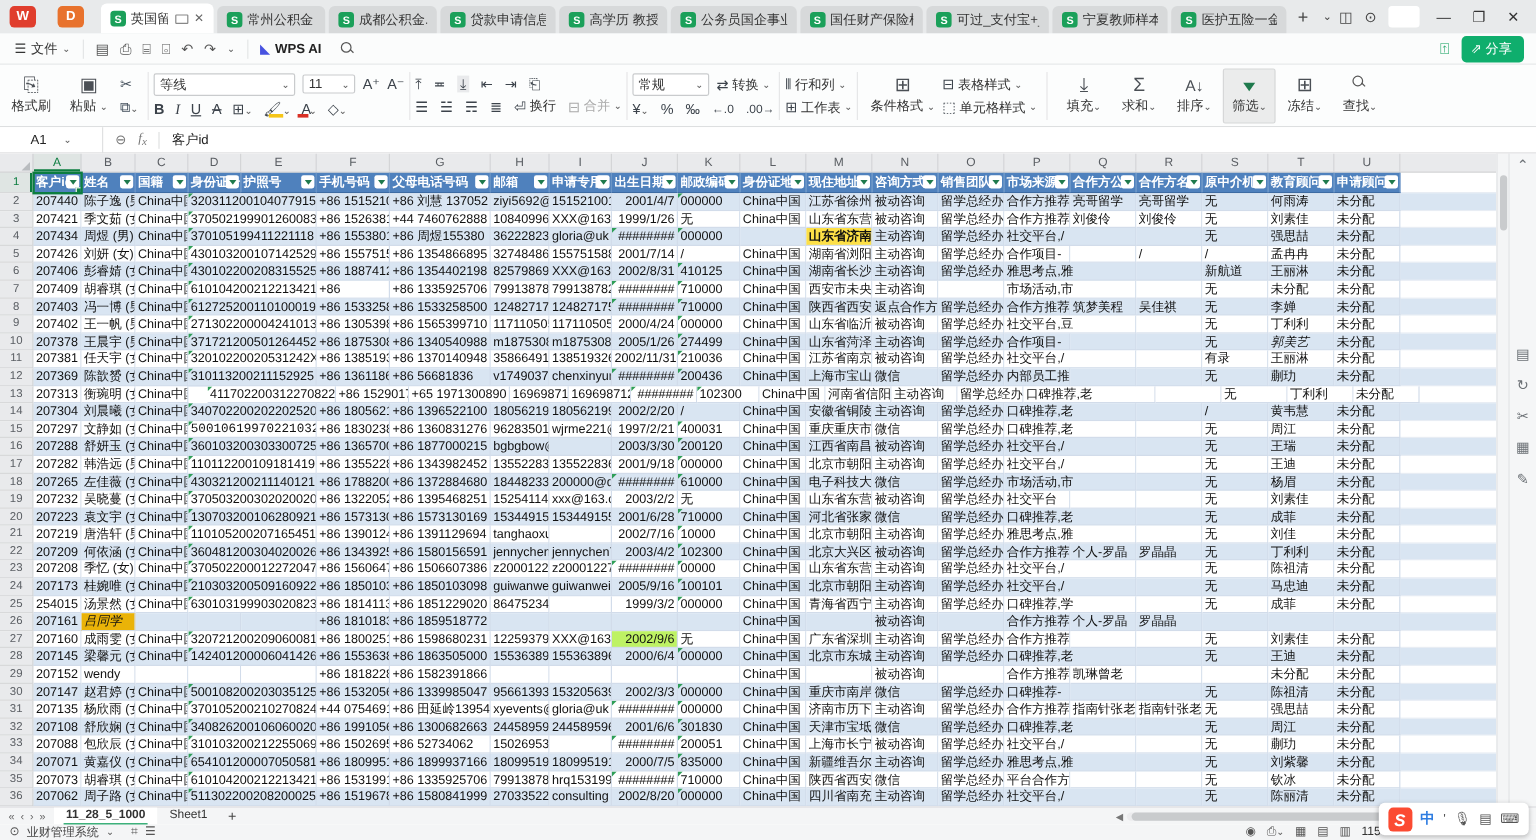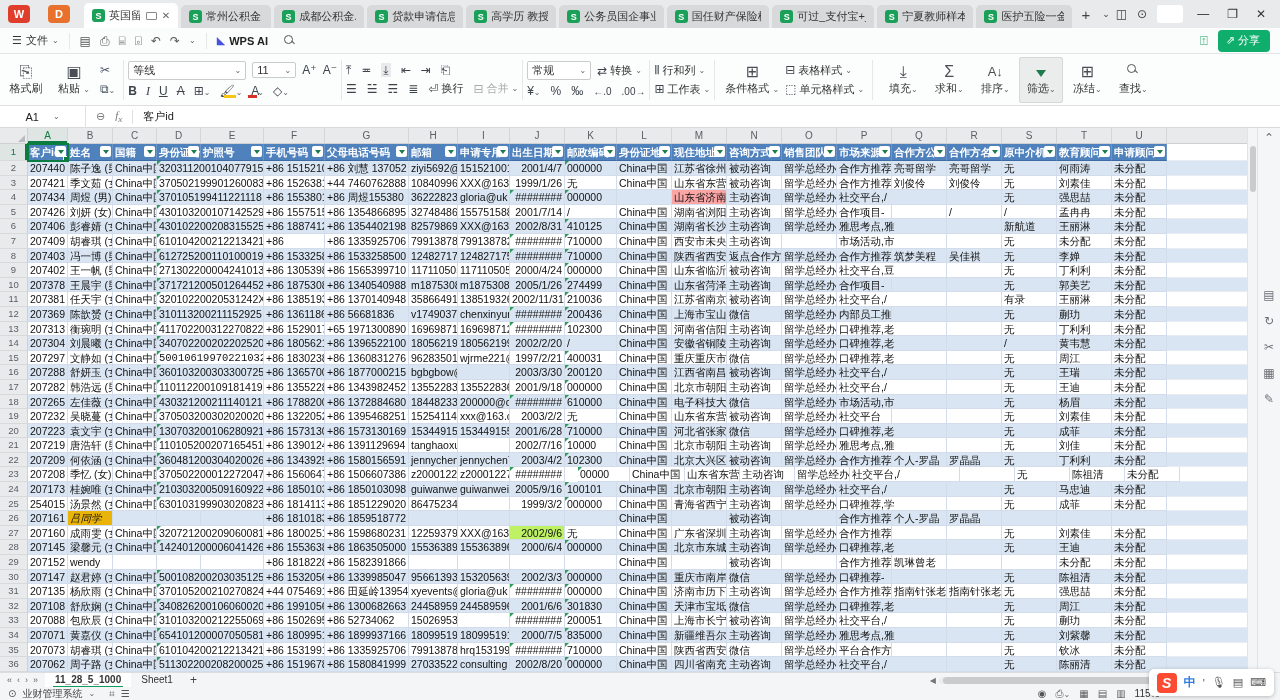--- a/index.html
+++ b/index.html
@@ -479,21 +479,21 @@
           <div class="cell" style="width: 45px; background: rgb(217, 229, 242);">周煜 (男)</div>
           <div class="cell" style="width: 44px; background: rgb(217, 229, 242);">China中国</div>
           <div class="cell" style="width: 107px; background: rgb(217, 229, 242);">370105199411221118<span class="tri"></span></div>
           <div class="cell" style="width: 61px; background: rgb(217, 229, 242);">+86 15538019</div>
           <div class="cell" style="width: 84px; background: rgb(217, 229, 242);">+86 周煜155380</div>
           <div class="cell" style="width: 49px; background: rgb(217, 229, 242);">362228235</div>
           <div class="cell" style="width: 52px; background: rgb(217, 229, 242);">gloria@uk</div>
           <div class="cell r" style="width: 55px; background: rgb(217, 229, 242);">########<span class="tri"></span></div>
           <div class="cell" style="width: 52px; background: rgb(217, 229, 242);">000000<span class="tri"></span></div>
           <div class="cell" style="width: 55px; background: rgb(217, 229, 242);"></div>
-          <div class="cell" style="width: 55px; background: #fca5a5;">山东省济南</div>
+          <div class="cell" style="width: 55px; background: #fde047; font-weight: bold;">山东省济南</div>
           <div class="cell" style="width: 55px; background: rgb(217, 229, 242);">主动咨询</div>
           <div class="cell" style="width: 55px; background: rgb(217, 229, 242);">留学总经办</div>
           <div class="cell" style="width: 110px; background: rgb(217, 229, 242);">社交平台,/</div>
           <div class="cell" style="width: 55px; background: rgb(217, 229, 242);"></div>
           <div class="cell" style="width: 55px; background: rgb(217, 229, 242);">无</div>
           <div class="cell" style="width: 55px; background: rgb(217, 229, 242);">强思喆</div>
           <div class="cell" style="width: 55px; background: rgb(217, 229, 242);">未分配</div>
           <div class="fillr" style="width: 80px; background: rgb(217, 229, 242);"></div>
         </div>
         <div class="gr">
@@ -626,21 +626,21 @@
           <div class="cell r" style="width: 55px; background: rgb(217, 229, 242);">2005/1/26</div>
           <div class="cell" style="width: 52px; background: rgb(217, 229, 242);">274499<span class="tri"></span></div>
           <div class="cell" style="width: 55px; background: rgb(217, 229, 242);">China中国</div>
           <div class="cell" style="width: 55px; background: rgb(217, 229, 242);">山东省菏泽</div>
           <div class="cell" style="width: 55px; background: rgb(217, 229, 242);">主动咨询</div>
           <div class="cell" style="width: 55px; background: rgb(217, 229, 242);">留学总经办</div>
           <div class="cell" style="width: 55px; background: rgb(217, 229, 242);">合作项目-</div>
           <div class="cell" style="width: 55px; background: rgb(217, 229, 242);"></div>
           <div class="cell" style="width: 55px; background: rgb(217, 229, 242);"></div>
           <div class="cell" style="width: 55px; background: rgb(217, 229, 242);">无</div>
-          <div class="cell" style="width: 55px; background: rgb(217, 229, 242);">郭美艺</div>
+          <div class="cell" style="width: 55px; background: rgb(217, 229, 242); font-style: italic;">郭美艺</div>
           <div class="cell" style="width: 55px; background: rgb(217, 229, 242);">未分配</div>
           <div class="fillr" style="width: 80px; background: rgb(217, 229, 242);"></div>
         </div>
         <div class="gr">
           <div class="gutter">11</div>
           <div class="cell r" style="width: 40px; background: rgb(255, 255, 255);">207381</div>
           <div class="cell" style="width: 45px; background: rgb(255, 255, 255);">任天宇 (女</div>
           <div class="cell" style="width: 44px; background: rgb(255, 255, 255);">China中国</div>
           <div class="cell" style="width: 107px; background: rgb(255, 255, 255);">32010220020531242X<span class="tri"></span></div>
           <div class="cell" style="width: 61px; background: rgb(255, 255, 255);">+86 13851932</div>
@@ -682,21 +682,21 @@
           <div class="cell" style="width: 55px; background: rgb(217, 229, 242);">无</div>
           <div class="cell" style="width: 55px; background: rgb(217, 229, 242);">蒯玏</div>
           <div class="cell" style="width: 55px; background: rgb(217, 229, 242);">未分配</div>
           <div class="fillr" style="width: 80px; background: rgb(217, 229, 242);"></div>
         </div>
         <div class="gr">
           <div class="gutter">13</div>
           <div class="cell r" style="width: 40px; background: rgb(255, 255, 255);">207313</div>
           <div class="cell" style="width: 45px; background: rgb(255, 255, 255);">衡琬明 (女</div>
           <div class="cell" style="width: 44px; background: rgb(255, 255, 255);">China中国</div>
-          <div class="cell" style="width: 107px; background: rgb(255, 255, 255);">411702200312270822<span class="tri"></span></div>
+          <div class="cell" style="width: 107px; background: rgb(255, 255, 255); margin-left: 16px;">411702200312270822<span class="tri"></span></div>
           <div class="cell" style="width: 61px; background: rgb(255, 255, 255);">+86 15290175</div>
           <div class="cell" style="width: 84px; background: rgb(255, 255, 255);">+65 1971300890</div>
           <div class="cell" style="width: 49px; background: rgb(255, 255, 255);">169698712</div>
           <div class="cell" style="width: 52px; background: rgb(255, 255, 255);">169698712</div>
           <div class="cell r" style="width: 55px; background: rgb(255, 255, 255);">########<span class="tri"></span></div>
           <div class="cell" style="width: 52px; background: rgb(255, 255, 255);">102300<span class="tri"></span></div>
           <div class="cell" style="width: 55px; background: rgb(255, 255, 255);">China中国</div>
           <div class="cell" style="width: 55px; background: rgb(255, 255, 255);">河南省信阳</div>
           <div class="cell" style="width: 55px; background: rgb(255, 255, 255);">主动咨询</div>
           <div class="cell" style="width: 55px; background: rgb(255, 255, 255);">留学总经办</div>
@@ -920,21 +920,21 @@
           <div class="gutter">23</div>
           <div class="cell r" style="width: 40px; background: rgb(255, 255, 255);">207208</div>
           <div class="cell" style="width: 45px; background: rgb(255, 255, 255);">季忆 (女)</div>
           <div class="cell" style="width: 44px; background: rgb(255, 255, 255);">China中国</div>
           <div class="cell" style="width: 107px; background: rgb(255, 255, 255);">370502200012272047<span class="tri"></span></div>
           <div class="cell" style="width: 61px; background: rgb(255, 255, 255);">+86 15606475</div>
           <div class="cell" style="width: 84px; background: rgb(255, 255, 255);">+86 1506607386</div>
           <div class="cell" style="width: 49px; background: rgb(255, 255, 255);">z20001227</div>
           <div class="cell" style="width: 52px; background: rgb(255, 255, 255);">z20001227</div>
           <div class="cell r" style="width: 55px; background: rgb(255, 255, 255);">########<span class="tri"></span></div>
-          <div class="cell" style="width: 52px; background: rgb(255, 255, 255); margin-left: 13px;">00000<span class="tri"></span></div>
+          <div class="cell" style="width: 52px; background: rgb(255, 255, 255);">00000<span class="tri"></span></div>
           <div class="cell" style="width: 55px; background: rgb(255, 255, 255);">China中国</div>
           <div class="cell" style="width: 55px; background: rgb(255, 255, 255);">山东省东营</div>
           <div class="cell" style="width: 55px; background: rgb(255, 255, 255);">主动咨询</div>
           <div class="cell" style="width: 55px; background: rgb(255, 255, 255);">留学总经办</div>
           <div class="cell" style="width: 110px; background: rgb(255, 255, 255);">社交平台,/</div>
           <div class="cell" style="width: 55px; background: rgb(255, 255, 255);"></div>
           <div class="cell" style="width: 55px; background: rgb(255, 255, 255);">无</div>
           <div class="cell" style="width: 55px; background: rgb(255, 255, 255);">陈祖清</div>
           <div class="cell" style="width: 55px; background: rgb(255, 255, 255);">未分配</div>
           <div class="fillr" style="width: 80px; background: rgb(255, 255, 255);"></div>

